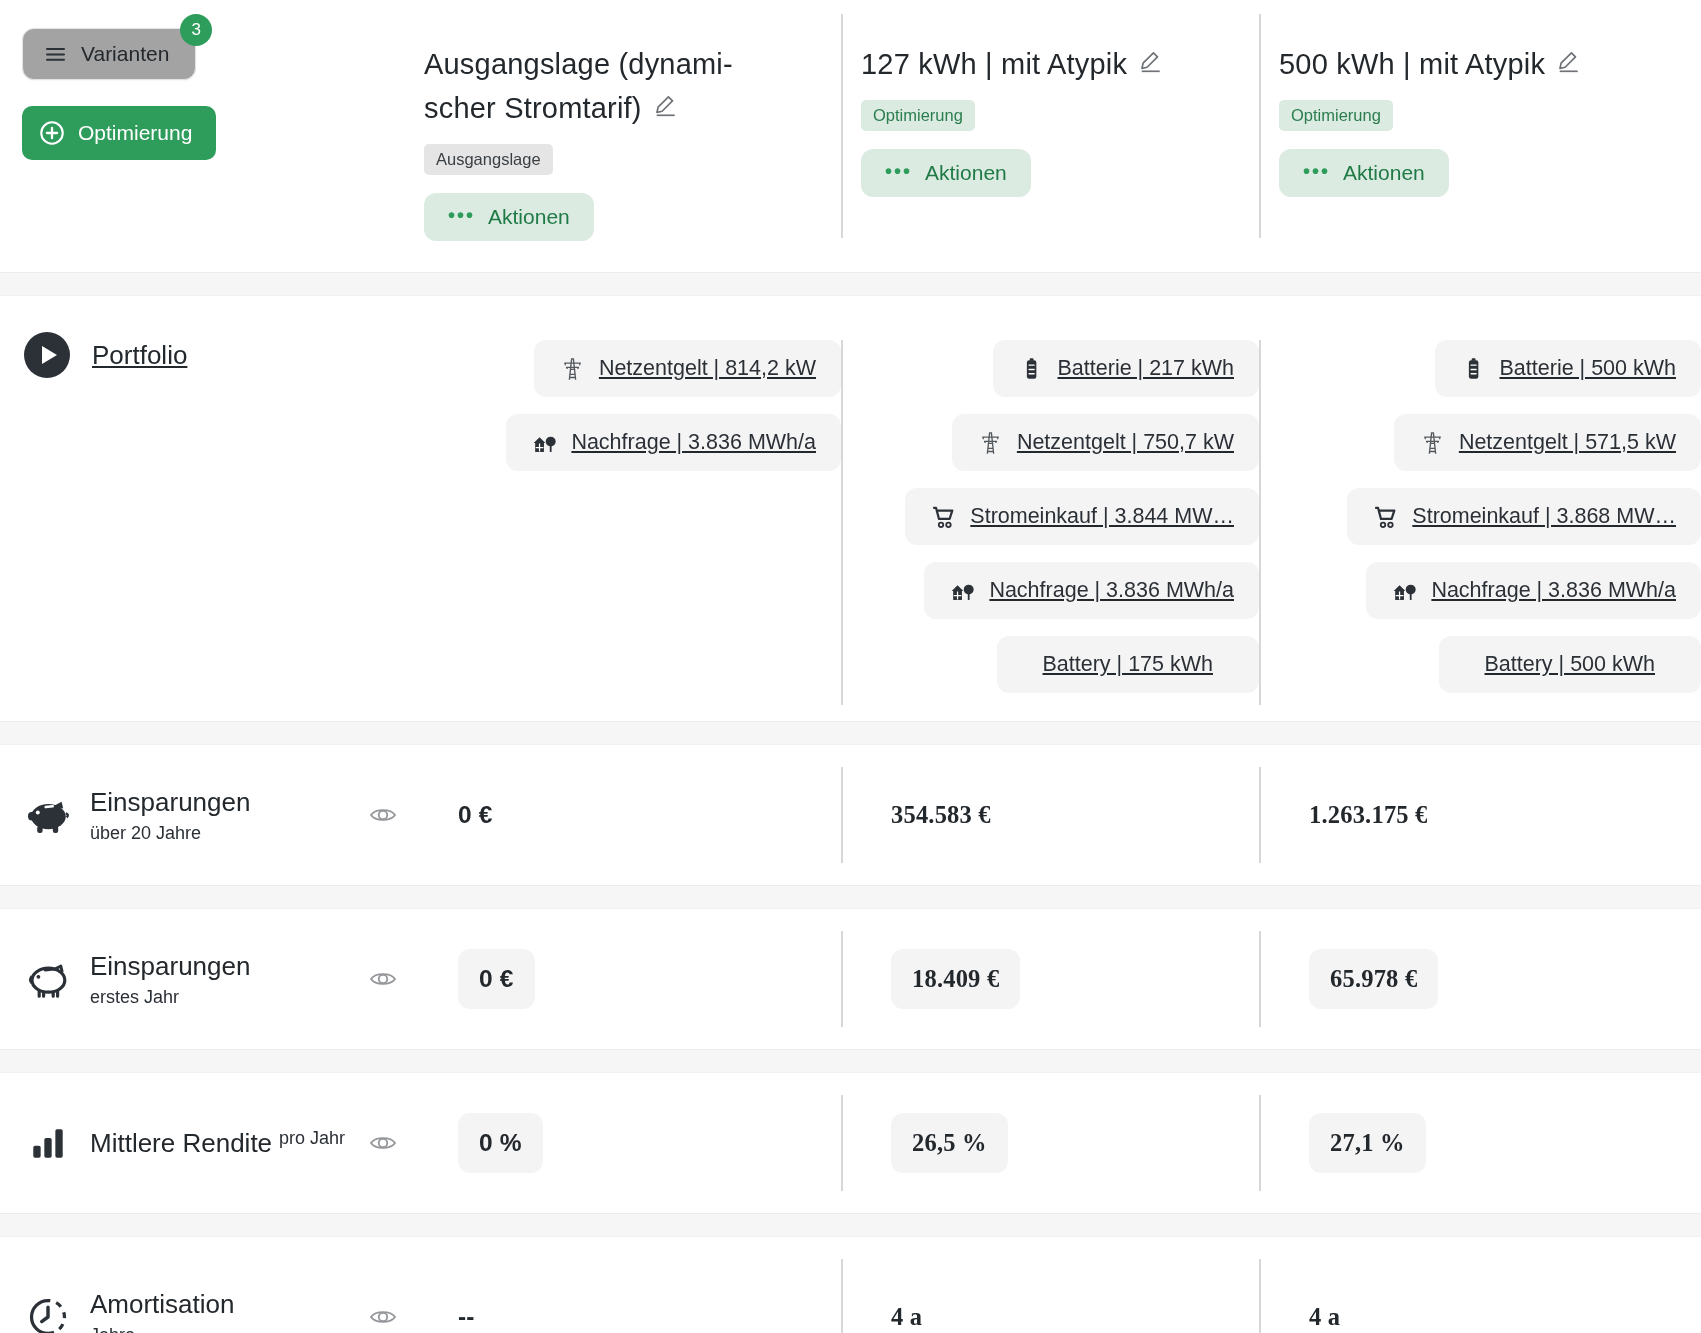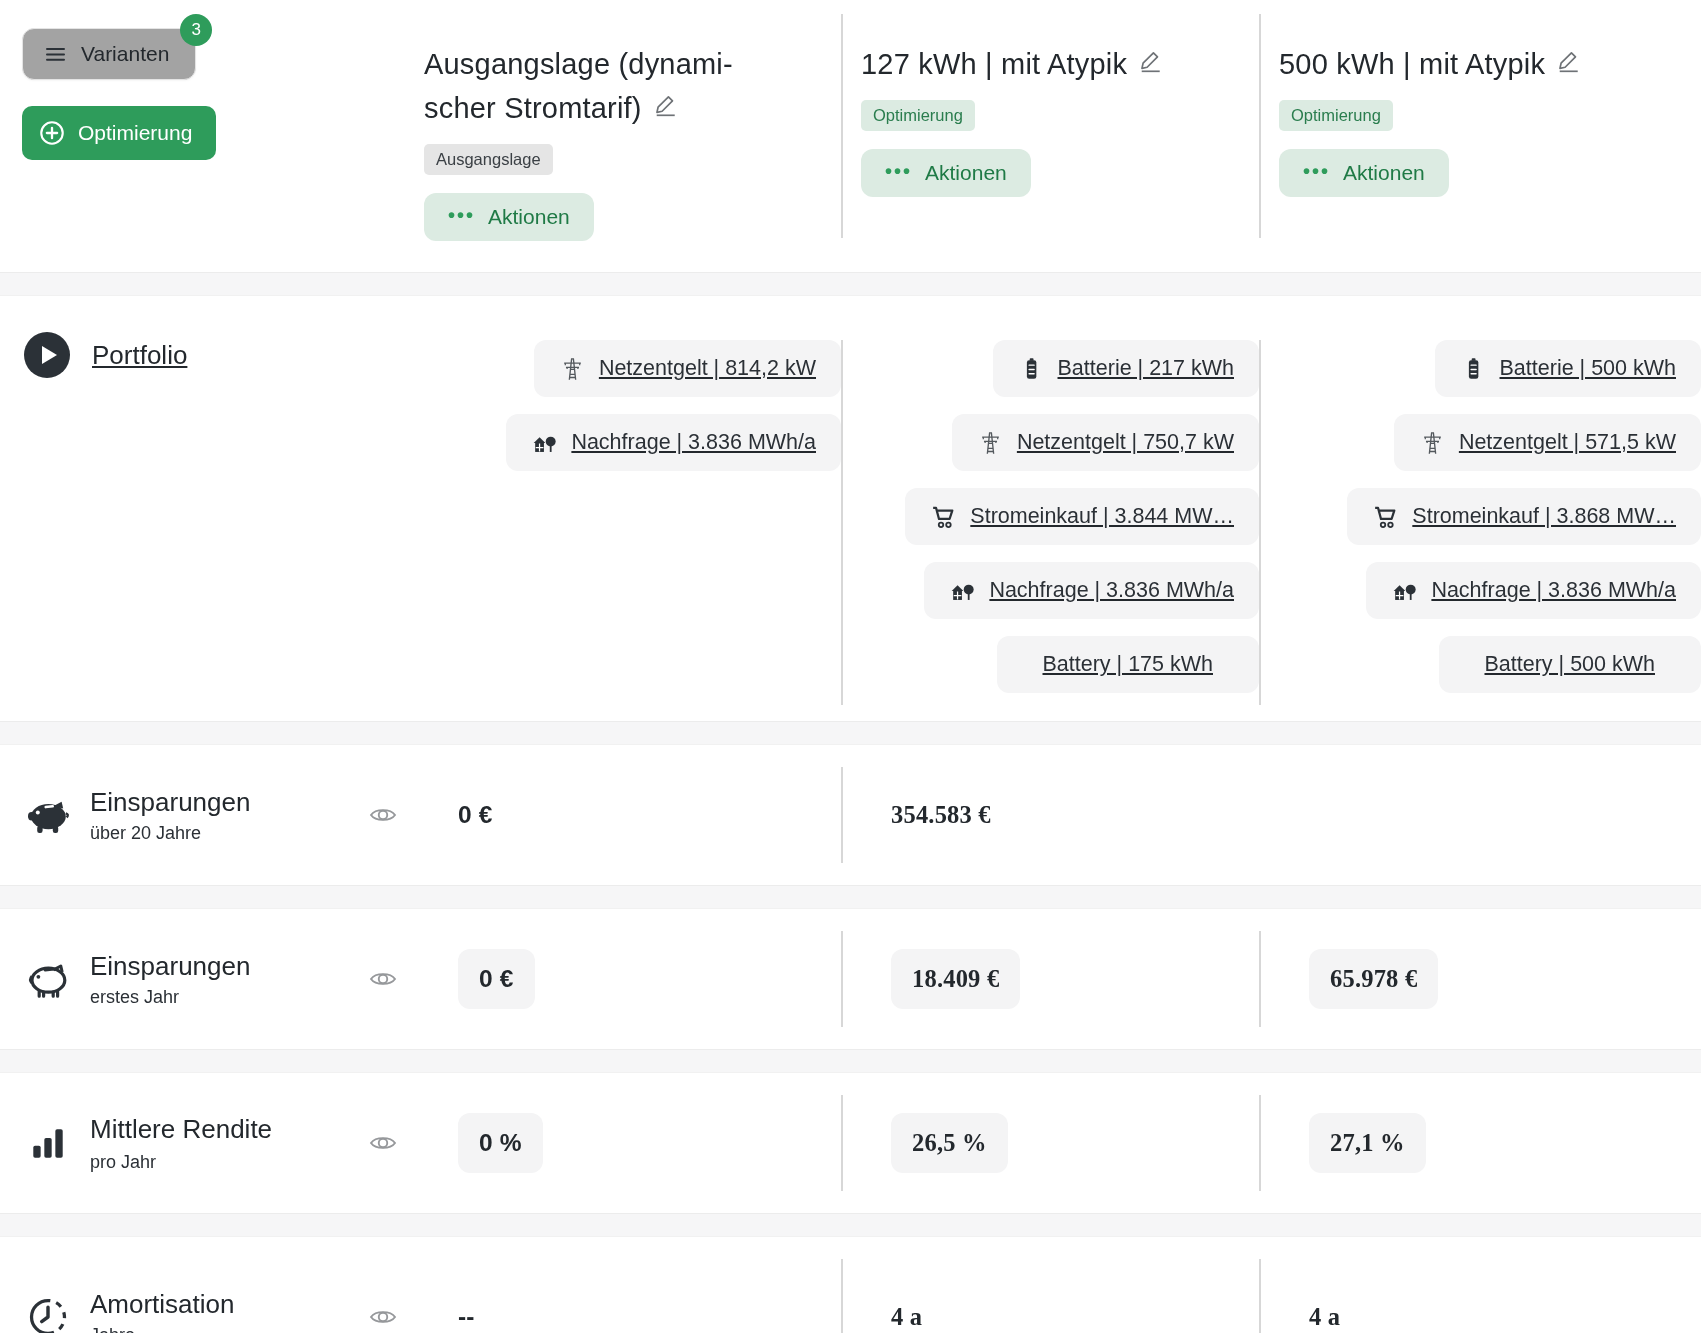--- a/index.html
+++ b/index.html
@@ -372,20 +372,24 @@
         </button>
       </span>
   </div>
   <div class="cell c1 val-cell">
       <span class="value">0 €</span>
     </div>
   <div class="cell c2 val-cell">
       <i class="vline"></i>
       <span class="value">354.583 €</span>
     </div>
+  <div class="cell c3 val-cell">
+      <i class="vline"></i>
+      <span class="value">1.263.175 €</span>
+    </div>
 </section>
 
 <div class="band"></div>
 
 <section class="metric grid">
   <div class="cell left">
     <span class="micon">
       <svg width="48" height="48" viewBox="0 0 24 24">
           <ellipse cx="12.2" cy="12.6" rx="8.2" ry="6" fill="none" stroke="#2b3137" stroke-width="1.6"></ellipse>
           <path d="M7.6 18.2v2.4M9.8 18.6v2M14.6 18.6v2M16.8 18.2v2.4" stroke="#2b3137" stroke-width="1.6" stroke-linecap="round"></path>
@@ -425,21 +429,21 @@
 
 <section class="metric grid">
   <div class="cell left">
     <span class="micon">
       <svg width="42" height="42" viewBox="0 0 24 24">
           <rect x="3.6" y="13.6" width="4.2" height="6.8" rx="1" fill="#2b3137"></rect>
           <rect x="9.9" y="9.2" width="4.2" height="11.2" rx="1" fill="#2b3137"></rect>
           <rect x="16.2" y="4.2" width="4.2" height="16.2" rx="1" fill="#2b3137"></rect>
         </svg>
     </span>
-    <span class="titles" style="display:flex;flex-direction:column;gap:7px;">
+    <span class="titles" style="display:flex;flex-direction:row;gap:7px;">
       <span class="row-title">Mittlere Rendite</span>
       <span class="row-subtitle">pro Jahr</span>
     </span>
     <span class="eye-wrap">
         <button class="eye-btn">
           <svg width="30" height="30" viewBox="0 0 24 24">
             <path d="M2.4 12C6 6.8 18 6.8 21.6 12 18 17.2 6 17.2 2.4 12Z" stroke="#96989b" stroke-width="1.5" fill="none"></path>
             <circle cx="12" cy="12" r="3.4" stroke="#96989b" stroke-width="1.5" fill="none"></circle>
           </svg>
         </button>

